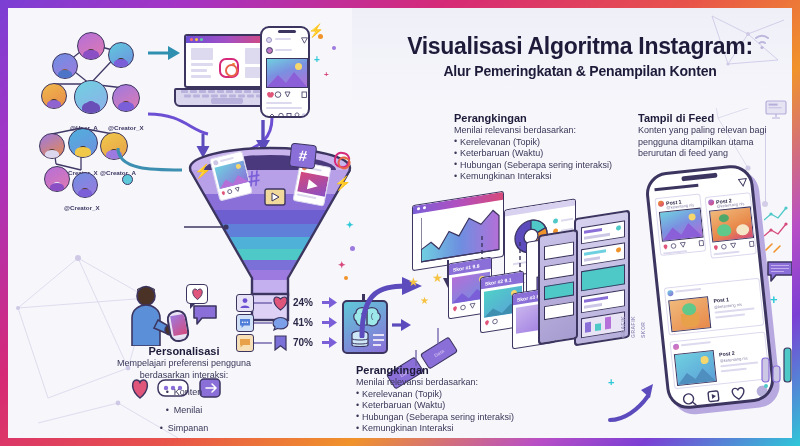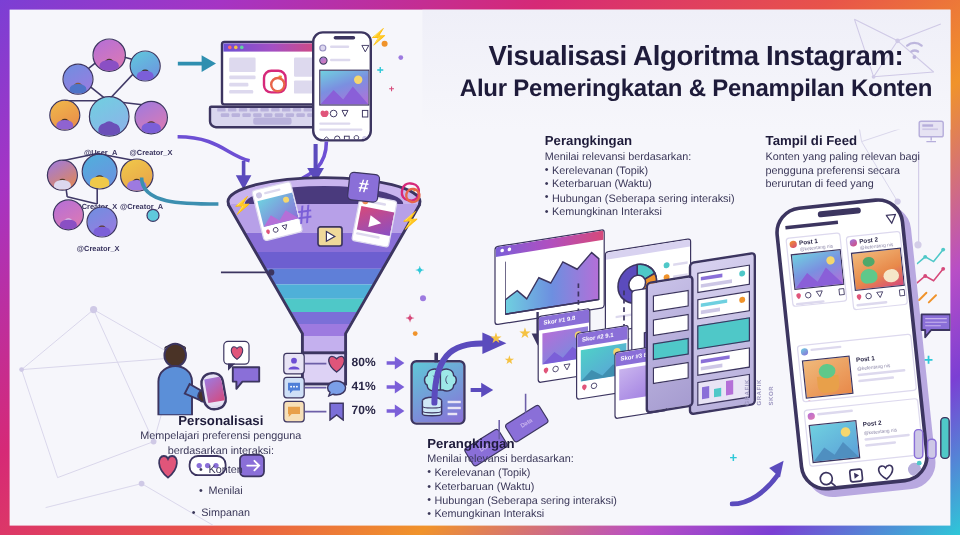--- a/index.html
+++ b/index.html
@@ -28,21 +28,21 @@
   }
   #title-main{
     position:absolute;left:352px;top:26px;width:440px;
     text-align:center;
     font-size:23px;font-weight:bold;color:#1e1b3a;letter-spacing:-.3px;
     line-height:1.05;
   }
   #title-sub{
     position:absolute;left:352px;top:55px;width:440px;
     text-align:center;
-    font-size:20px;font-weight:bold;color:#1e1b3a;letter-spacing:-.2px;
+    font-size:14px;font-weight:bold;color:#1e1b3a;letter-spacing:-.2px;
   }
   
   .tblock{position:absolute;color:#2a2747;}
   .tb-head{font-size:11px;font-weight:bold;color:#1e1b3a;margin-bottom:1px;}
   .tb-line{font-size:9px;line-height:11.5px;color:#3a3758;}
   .tb-li{font-size:9px;line-height:11.5px;color:#3a3758;padding-left:6px;position:relative;}
   .tb-li::before{content:"•";position:absolute;left:0;top:-0.5px;}
   .center-block{text-align:center;}
   .center-block .tb-li{display:inline-block;text-align:left;padding-left:8px;}
   .li-center{text-align:center;}
@@ -513,21 +513,21 @@
       <g stroke="#6d5fa8" stroke-width="1.4">
             <path d="M0 9 H18"></path>
             <path d="M0 29 H18"></path>
             <path d="M0 49 H18"></path>
           </g>
     </svg>
 
     <svg class="abs" style="left:264px;top:287px;" width="17" height="16" viewBox="0 0 17 16">
       <path d="M8.5 15 C0 9 1 2 4.6 2 C6.6 2 8.5 4 8.5 4 C8.5 4 10.4 2 12.4 2 C16 2 17 9 8.5 15 Z" fill="#e0557a" stroke="#3c3560" stroke-width="1.2"></path>
     </svg>
-    <div class="metric-pct" style="left:285px;top:289px;">80%</div>
+    <div class="metric-pct" style="left:285px;top:289px;">24%</div>
     <svg class="abs" style="left:314px;top:288px;" width="16" height="13" viewBox="0 0 16 13">
       <path d="M0 6.5 H8" stroke="#7b5fd8" stroke-width="3" fill="none"></path>
           <path d="M7 1 L15 6.5 L7 12 Z" fill="#7b5fd8"></path>
     </svg>
 
     <svg class="abs" style="left:264px;top:308px;" width="17" height="15" viewBox="0 0 17 15">
       <path d="M8.5 1.5 C13 1.5 16 4.2 16 7.2 C16 10.2 13 12.9 8.5 12.9 C7.4 12.9 6.4 12.8 5.5 12.5 L2 14 L3 11 C1.6 10 1 8.7 1 7.2 C1 4.2 4 1.5 8.5 1.5 Z" fill="#7b9fe8" stroke="#3c3560" stroke-width="1.2"></path>
     </svg>
     <div class="metric-pct" style="left:285px;top:309px;">41%</div>
     <svg class="abs" style="left:314px;top:308px;" width="16" height="13" viewBox="0 0 16 13">
@@ -729,21 +729,21 @@
     <div class="tb-line">Menilai relevansi berdasarkan:</div>
     <div class="tb-li">Kerelevanan (Topik)</div>
     <div class="tb-li">Keterbaruan (Waktu)</div>
     <div class="tb-li">Hubungan (Seberapa sering interaksi)</div>
     <div class="tb-li">Kemungkinan Interaksi</div>
   </div>
 
   <div class="tblock" style="left:630px;top:104px;width:150px;">
     <div class="tb-head">Tampil di Feed</div>
     <div class="tb-line">Konten yang paling relevan bagi</div>
-    <div class="tb-line">pengguna preferensi secara</div>
+    <div class="tb-line">pengguna ditampilkan utama</div>
     <div class="tb-line">berurutan di feed yang</div>
   </div>
 
   <div class="phone-big" style="left:648px;top:160px;width:108px;height:238px;transform:rotate(-6deg);">
     <div class="abs" style="left:34px;top:3px;width:36px;height:5px;border-radius:3px;background:#3c3560;"></div>
 
     <div class="abs" style="left:6px;top:12px;width:44px;height:3px;background:#3c3560;"></div>
     <svg class="abs" style="left:90px;top:11px;" width="9" height="9" viewBox="0 0 9 9">
       <path d="M0.6 1 L8.4 1 L4.5 8 Z" fill="none" stroke="#3c3560" stroke-width="1"></path>
     </svg>

